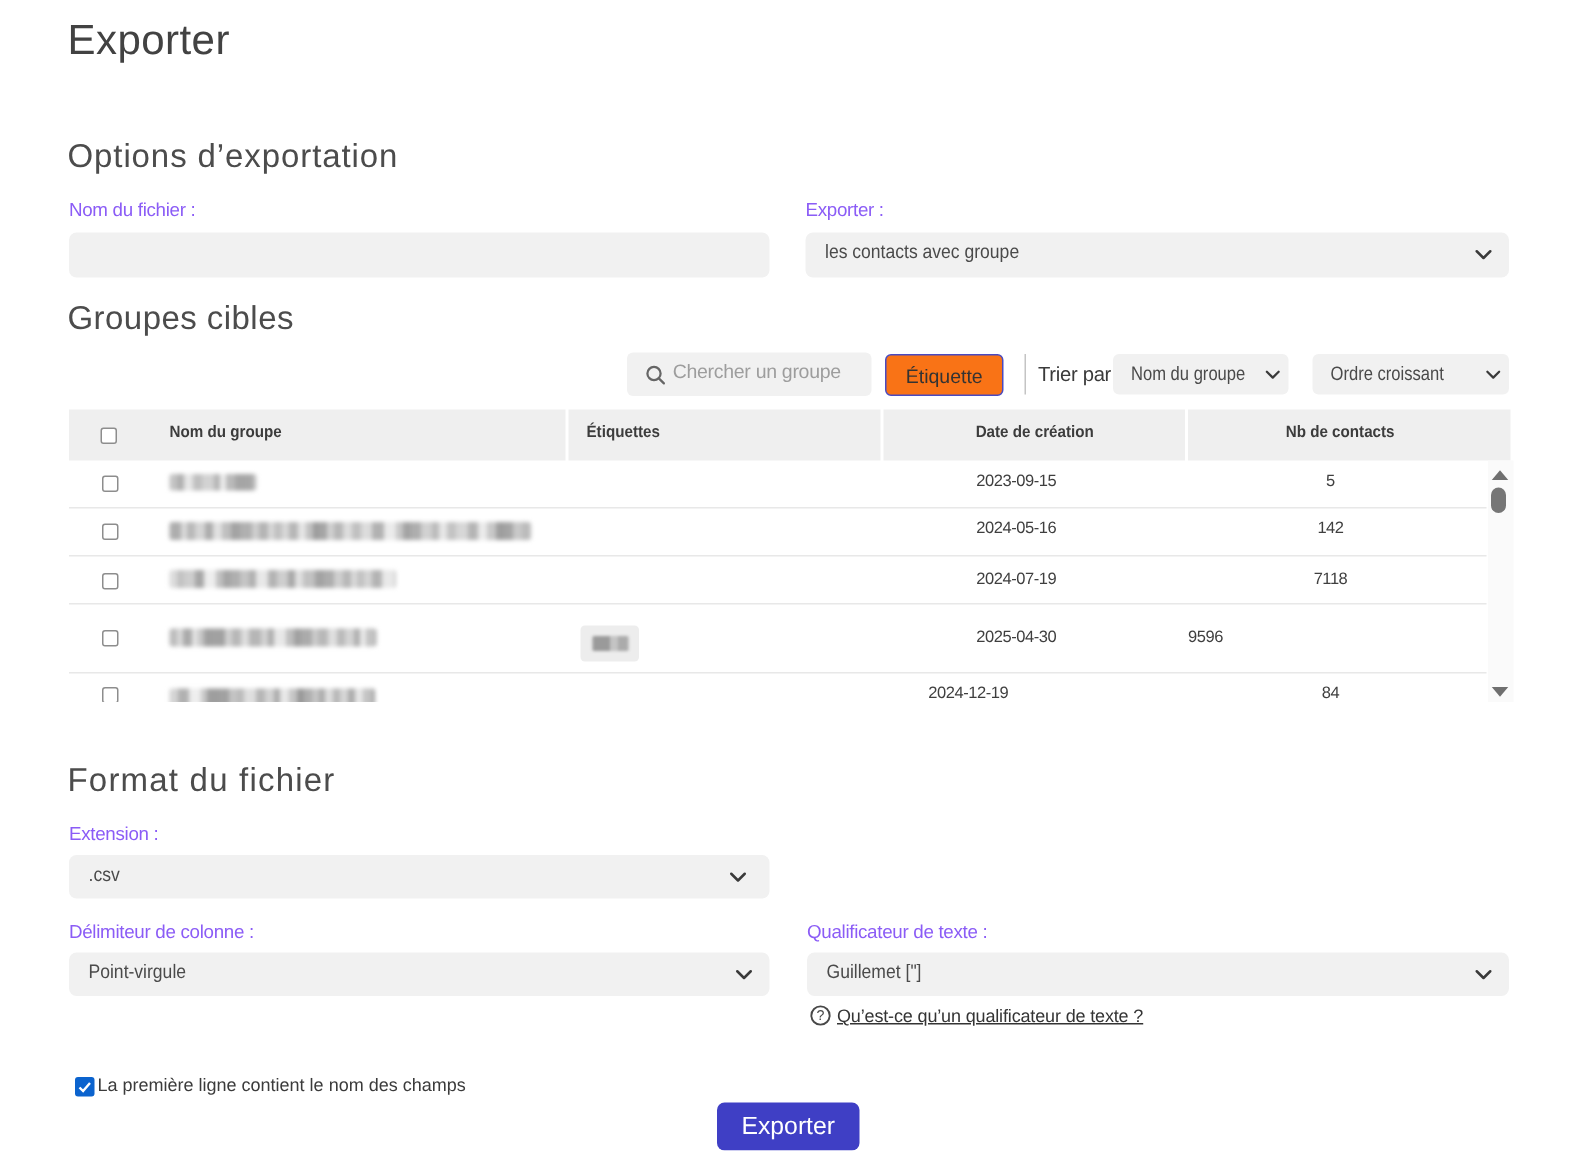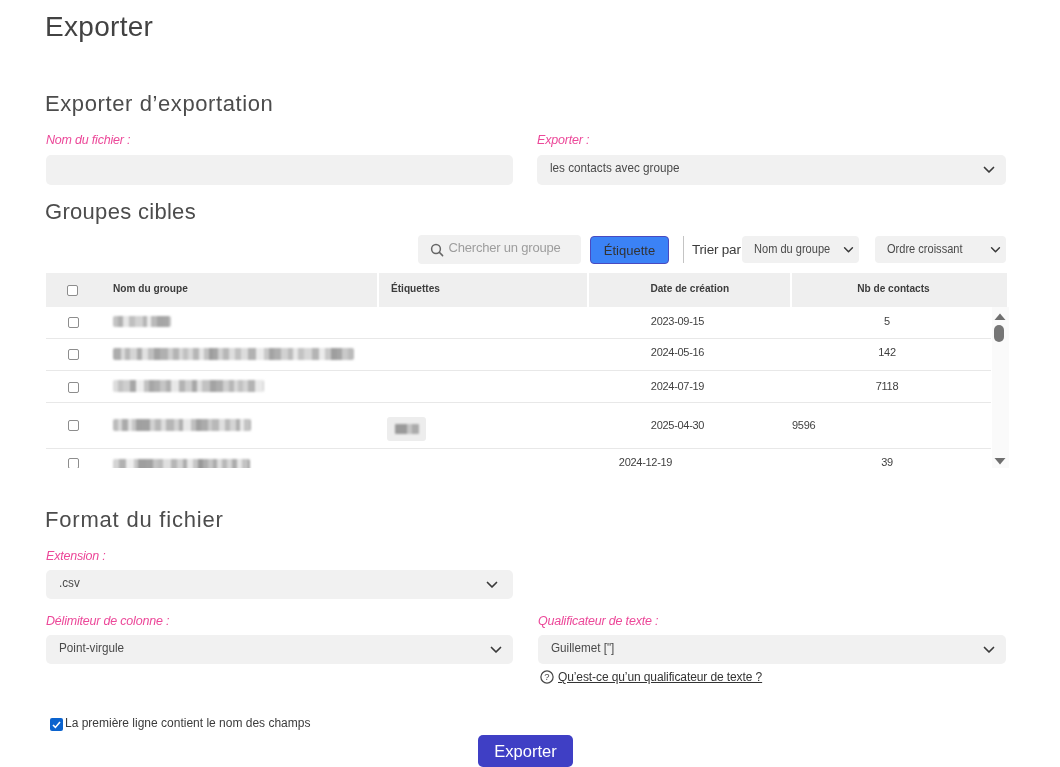--- a/index.html
+++ b/index.html
@@ -1,37 +1,37 @@
 <!DOCTYPE html>
 <html><head>
 <meta charset="utf-8">
 <style>
   * { margin:0; padding:0; box-sizing:border-box; }
   html,body { width:1060px; height:767px; background:#fff; overflow:hidden; }
   body { position:relative; font-family:"Liberation Sans",sans-serif; color:#3b3b3b; }
   .abs { position:absolute; }
   .h2 { font-size:22px; font-weight:400; color:#4c4c4c; letter-spacing:0.3px; }
-  .lbl { font-size:12.5px; letter-spacing:-0.2px; color:#ec4899;font-style:italic; }
+  .lbl { font-size:12.5px; letter-spacing:-0.2px; color:#8b5cf6; }
   .field { background:#f1f1f1; border-radius:5px;padding-left:24px; }
   .sel { background:#f1f1f1; border-radius:5px; font-size:13px; color:#4a4a4a; line-height:1; }
   .sel .tx { position:absolute; left:12.5px; top:6px; white-space:nowrap; }
   .sel svg { position:absolute; right:11px; top:50%; transform:translateY(-50%); }
   .c90 { display:inline-block; transform:scaleX(0.90); transform-origin:0 50%; }
   .c85 { display:inline-block; transform:scaleX(0.85); transform-origin:0 50%; }
   .hdt { font-size:11px; font-weight:bold; color:#3c3c3c; white-space:nowrap; }
   .hs { display:inline-block; transform:scaleX(0.92); transform-origin:0 50%; }
   .hsc { display:inline-block; transform:scaleX(0.92); transform-origin:50% 50%; }
   .num { font-size:11px; letter-spacing:-0.3px; color:#3f3f3f; line-height:1; }
 </style>
 </head>
 <body>
 
 <div class="abs" style="left:45px; top:11px; font-size:28px; color:#424242; letter-spacing:0.3px;">Exporter</div>
 
-<div class="abs h2" style="left:45px; top:91px; letter-spacing:0.6px;">Exporter d’exportation</div>
+<div class="abs h2" style="left:45px; top:91px; letter-spacing:0.6px;">Options d’exportation</div>
 
 <div class="abs lbl" style="left:46px; top:133px;">Nom du fichier :</div>
 <div class="abs field" style="left:46px; top:155px; width:467px; height:30px;"></div>
 
 <div class="abs lbl" style="left:537px; top:133px;">Exporter :</div>
 <div class="abs sel" style="left:537px; top:155px; width:469px; height:30px;">
   <span class="tx"><span class="c90">les contacts avec groupe</span></span>
   <svg width="12" height="8" viewBox="0 0 12 8">
       <path d="M1.5 1.5 L6 6 L10.5 1.5" fill="none" stroke="#3a3a3a" stroke-width="1.7" stroke-linecap="round" stroke-linejoin="round"></path>
     </svg>
@@ -40,21 +40,21 @@
 <div class="abs h2" style="left:45px; top:199px;">Groupes cibles</div>
 
 <div class="abs field" style="left:418px; top:235px; width:163px; height:29px; border-radius:4px;">
   <svg style="position:absolute; left:12px; top:7.5px;" width="14" height="14" viewBox="0 0 14 14">
       <circle cx="6" cy="6" r="4.4" fill="none" stroke="#666" stroke-width="1.5"></circle>
       <line x1="9.4" y1="9.4" x2="12.6" y2="12.6" stroke="#666" stroke-width="1.5" stroke-linecap="round"></line>
     </svg>
   <span style="position:absolute; left:30.5px; top:6px; font-size:13px; line-height:1; letter-spacing:-0.2px; color:#9d9d9d; white-space:nowrap;">Chercher un groupe</span>
 </div>
 
-<div class="abs" style="left:590px; top:236px; width:79px; height:28px; border:1px solid #4a4ac0; border-radius:4px; background:#3b82f6; display:flex; align-items:center; justify-content:center; font-size:13px; color:#333;">Étiquette</div>
+<div class="abs" style="left:590px; top:236px; width:79px; height:28px; border:1px solid #4a4ac0; border-radius:4px; background:#f97316; display:flex; align-items:center; justify-content:center; font-size:13px; color:#333;">Étiquette</div>
 
 <div class="abs" style="left:683px; top:236px; width:1px; height:27px; background:#c4c4c4;"></div>
 
 <div class="abs" style="left:692px; top:242px; font-size:13.5px; letter-spacing:-0.2px; color:#3b3b3b;">Trier par :</div>
 
 <div class="abs sel" style="left:742px; top:236px; width:117px; height:27px; border-radius:4px;">
   <span class="tx" style="left:12px;"><span class="c85">Nom du groupe</span></span>
   <svg style="right:5px;" width="11" height="7" viewBox="0 0 12 8">
       <path d="M1.5 1.5 L6 6 L10.5 1.5" fill="none" stroke="#3a3a3a" stroke-width="1.7" stroke-linecap="round" stroke-linejoin="round"></path>
     </svg>
@@ -101,21 +101,21 @@
 <div class="abs num" style="left:589px; top:315.5px; width:177px; text-align:center;">2023-09-15</div>
 <div class="abs num" style="left:589px; top:347px; width:177px; text-align:center;">2024-05-16</div>
 <div class="abs num" style="left:589px; top:381.3px; width:177px; text-align:center;">2024-07-19</div>
 <div class="abs num" style="left:589px; top:420.3px; width:177px; text-align:center;">2025-04-30</div>
 <div class="abs num" style="left:557px; top:457.3px; width:177px; text-align:center;">2024-12-19</div>
 
 <div class="abs num" style="left:792px; top:315.5px; width:190px; text-align:center;">5</div>
 <div class="abs num" style="left:792px; top:347px; width:190px; text-align:center;">142</div>
 <div class="abs num" style="left:792px; top:381.3px; width:190px; text-align:center;">7118</div>
 <div class="abs num" style="left:792px; top:420.3px; width:190px; text-align:left;">9596</div>
-<div class="abs num" style="left:792px; top:457.3px; width:190px; text-align:center;">39</div>
+<div class="abs num" style="left:792px; top:457.3px; width:190px; text-align:center;">84</div>
 
 <div class="abs" style="left:40px; top:468px; width:980px; height:35px; background:#fff;"></div>
 
 <div class="abs" style="left:992px; top:307px; width:17px; height:161px; background:#fafafa;"></div>
 <svg class="abs" style="left:993px; top:313px;" width="14" height="8" viewBox="0 0 14 8">
     <path d="M7 0.5 L12.5 7 H1.5 Z" fill="#6f6f6f"></path>
   </svg>
 <div class="abs" style="left:994px; top:325px; width:10px; height:17px; background:#767676; border-radius:5px;"></div>
 <svg class="abs" style="left:993px; top:457px;" width="14" height="8" viewBox="0 0 14 8">
     <path d="M7 7.5 L12.5 1 H1.5 Z" fill="#6f6f6f"></path>

